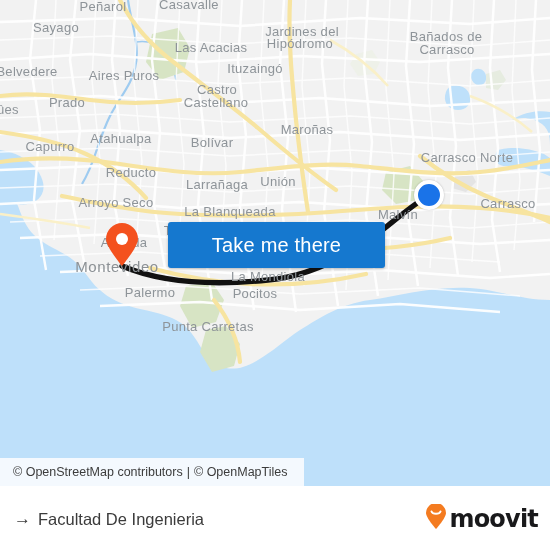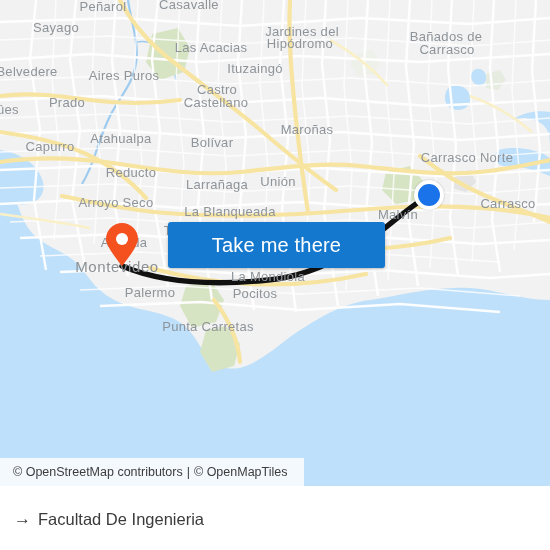--- a/index.html
+++ b/index.html
@@ -280,15 +280,24 @@
     <span>© OpenStreetMap contributors</span>
     <span class="sep">|</span>
     <span>© OpenMapTiles</span>
   </div>
 
   <div class="footer">
     <div class="footer-text">
       <span class="arrow">→</span>
       <span>Facultad De Ingenieria</span>
     </div>
+    <div class="logo">
+      <span>
+        <svg width="22" height="26" viewBox="0 0 22 26">
+          <path d="M11 25 C11 25 21 14 21 9 A10 10 0 1 0 1 9 C1 14 11 25 11 25 Z" fill="#f47b20"></path>
+          <path d="M6.5 7.5 C7.6 10.6 14.4 10.6 15.5 7.5" fill="none" stroke="#ffffff" stroke-width="2" stroke-linecap="round"></path>
+        </svg>
+      </span>
+      <span class="logo-word">moovit</span>
+    </div>
   </div>
 
 </div>
 
 </body></html>

